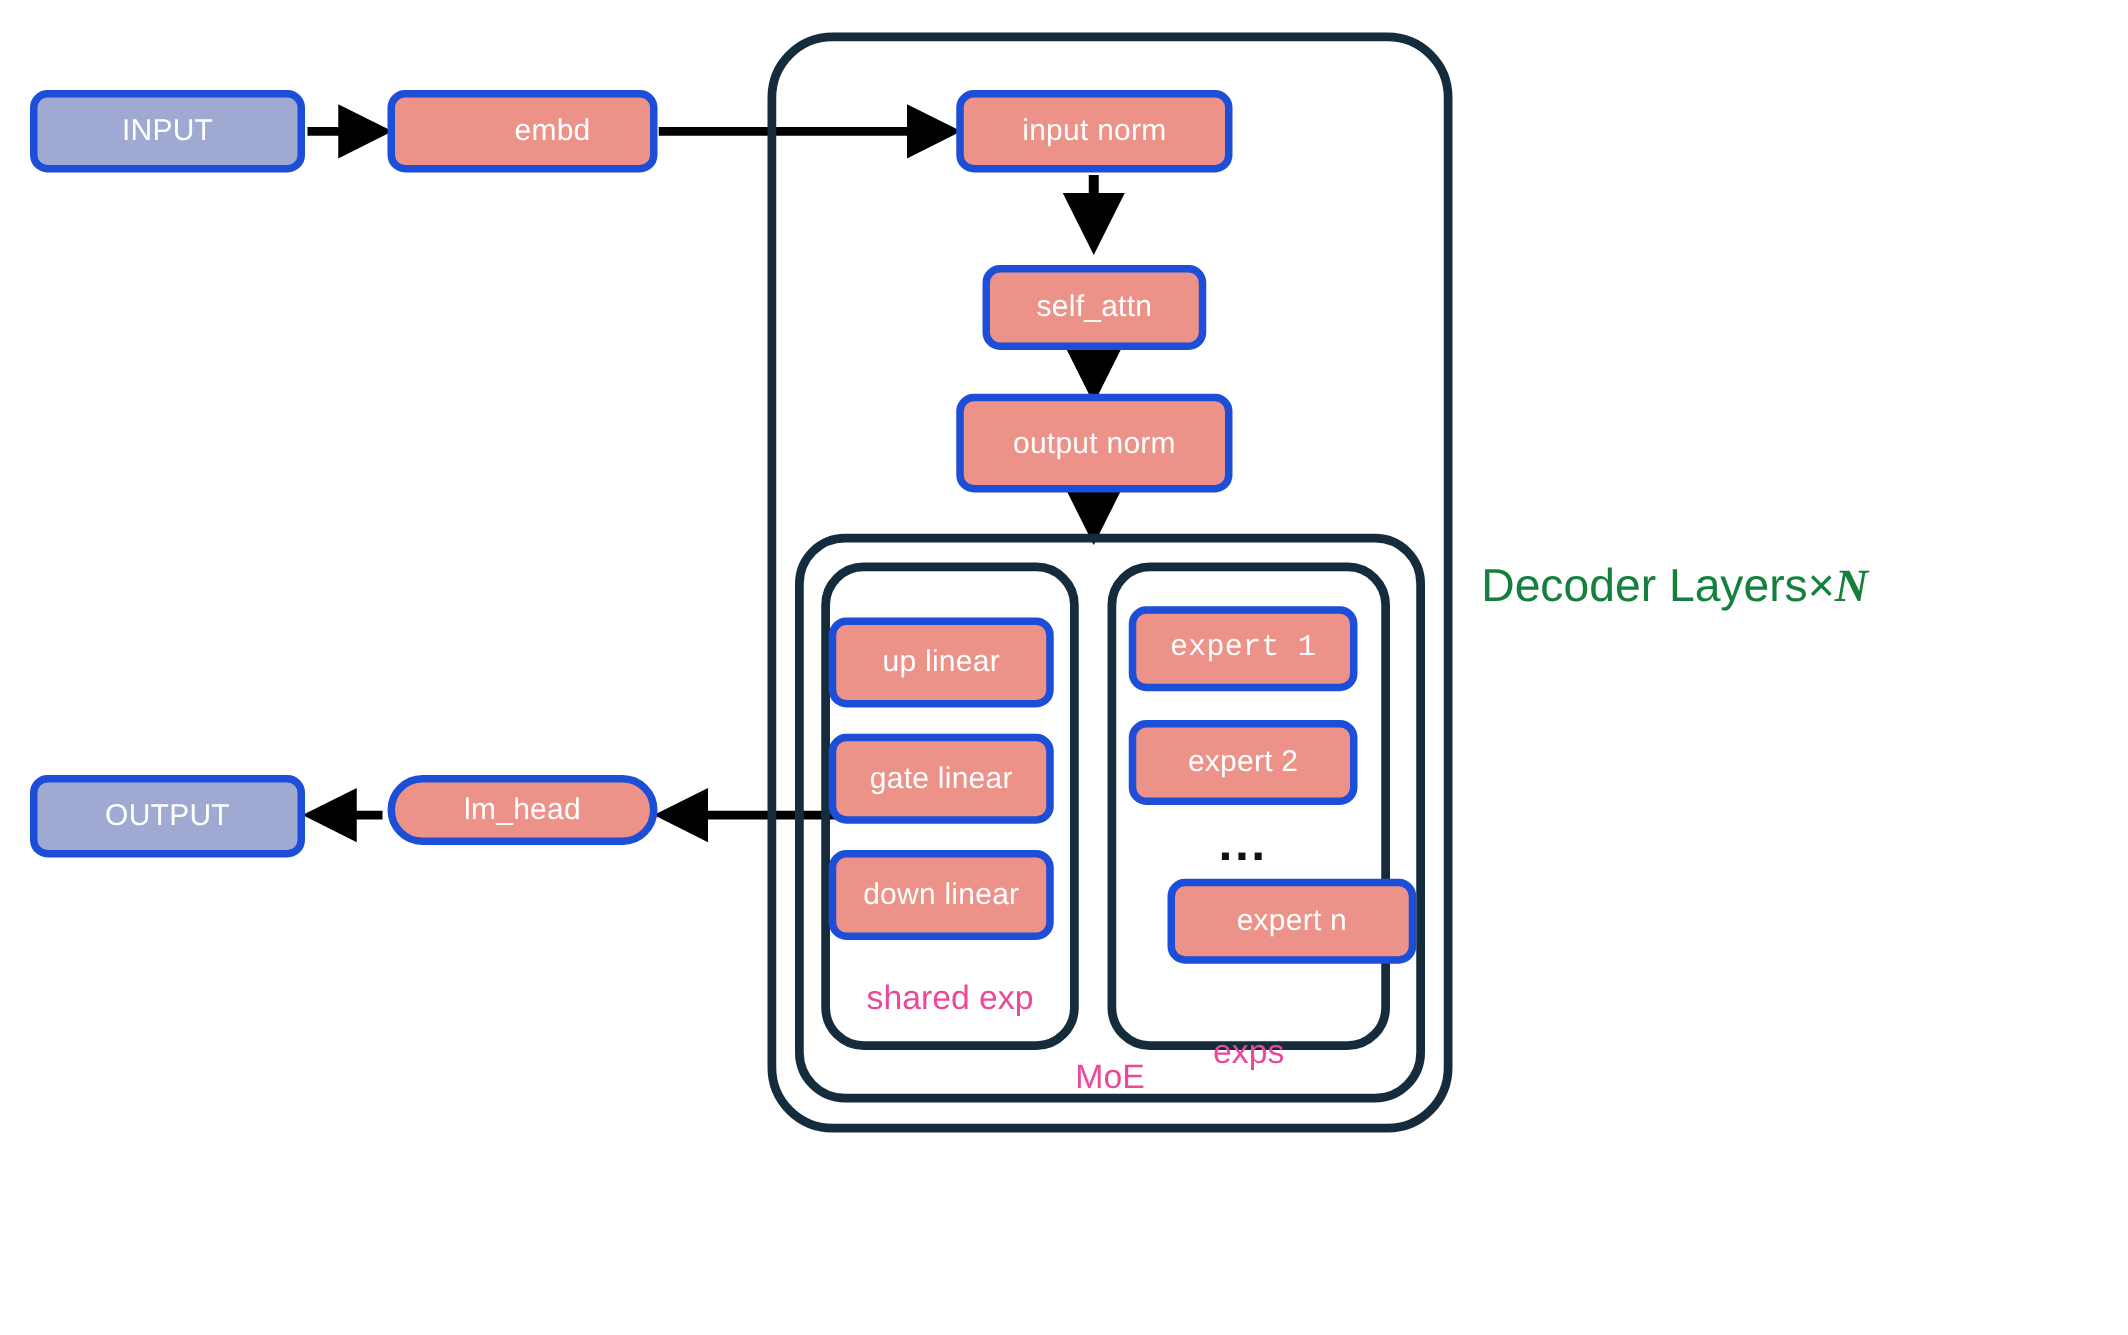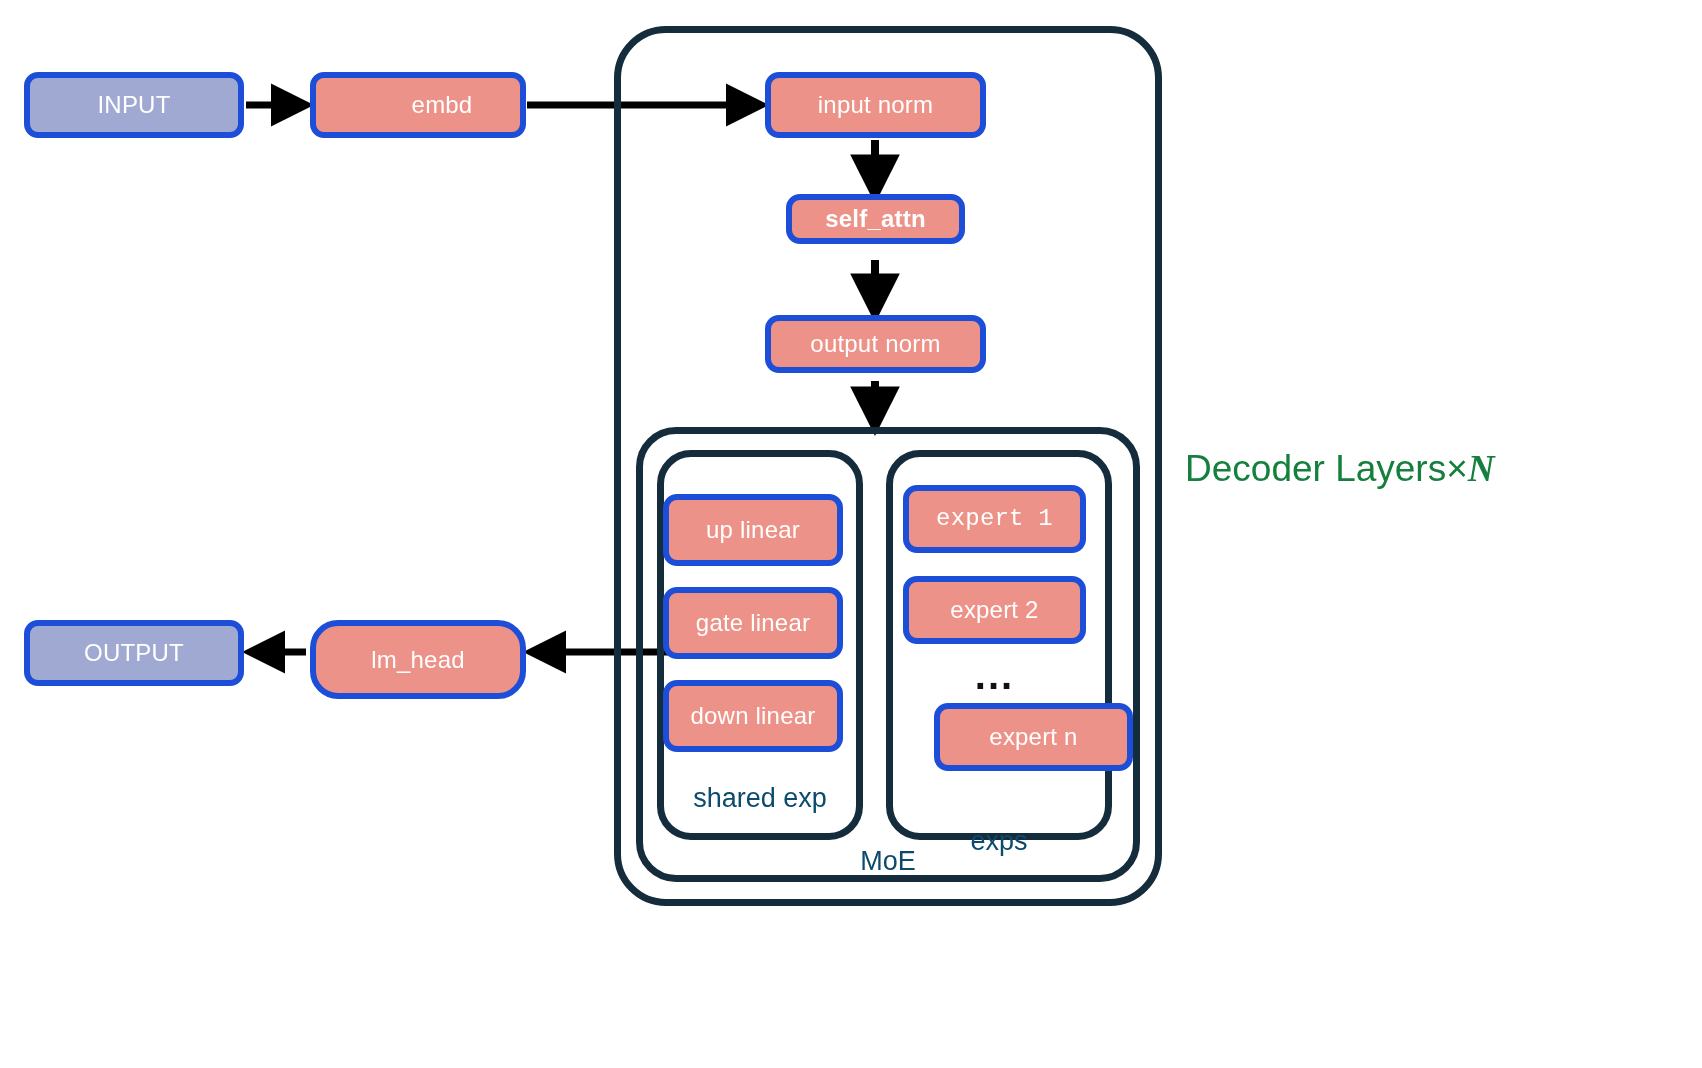--- a/index.html
+++ b/index.html
@@ -44,21 +44,21 @@
     border-radius: 52px;
   }
   .group.moe {
     border-radius: 40px;
   }
   .group.col {
     border-radius: 34px;
   }
   .grouplabel {
     position: absolute;
-    color: #0c4a6e;
+    color: #ec4899;
     font-size: 27px;
     line-height: 1;
     white-space: nowrap;
     text-align: center;
   }
   .sidelabel {
     position: absolute;
     color: #15803d;
     font-size: 37px;
     line-height: 1;
@@ -140,35 +140,35 @@
 
   <div class="group col" style="left:886px; top:450px; width:226px; height:390px;"></div>
   <div class="grouplabel" style="left:886px; top:785px; width:226px;margin-top:43px;">exps</div>
 
   <div class="node lavender" style="left:24px; top:72px; width:220px; height:66px;">INPUT</div>
 
   <div class="node salmon" style="left:310px; top:72px; width:216px; height:66px;padding-left:48px;">embd</div>
 
   <div class="node salmon" style="left:765px; top:72px; width:221px; height:66px;">input norm</div>
 
-  <div class="node salmon" style="left:786px; top:194px; width:179px; height:50px;font-weight:bold;">self_attn</div>
+  <div class="node salmon" style="left:786px; top:212px; width:179px; height:68px;">self_attn</div>
 
-  <div class="node salmon" style="left:765px; top:315px; width:221px; height:58px;">output norm</div>
+  <div class="node salmon" style="left:765px; top:315px; width:221px; height:79px;">output norm</div>
 
   <div class="node salmon" style="left:663px; top:494px; width:180px; height:72px;">up linear</div>
 
   <div class="node salmon" style="left:663px; top:587px; width:180px; height:72px;">gate linear</div>
 
   <div class="node salmon" style="left:663px; top:680px; width:180px; height:72px;">down linear</div>
 
   <div class="node salmon" style="left:903px; top:485px; width:183px; height:68px;font-family:Liberation Mono, monospace;">expert 1</div>
 
   <div class="node salmon" style="left:903px; top:576px; width:183px; height:68px;">expert 2</div>
 
   <div class="dots" style="left:903px; top:655px; width:183px; text-align:center;">...</div>
 
   <div class="node salmon" style="left:934px; top:703px; width:199px; height:68px;">expert n</div>
 
-  <div class="node salmon" style="left:310px; top:620px; width:216px; height:79px;border-radius:28px;">lm_head</div>
+  <div class="node salmon" style="left:310px; top:620px; width:216px; height:56px;border-radius:28px;">lm_head</div>
 
   <div class="node lavender" style="left:24px; top:620px; width:220px; height:66px;">OUTPUT</div>
 
 </div>
 
 </body></html>

